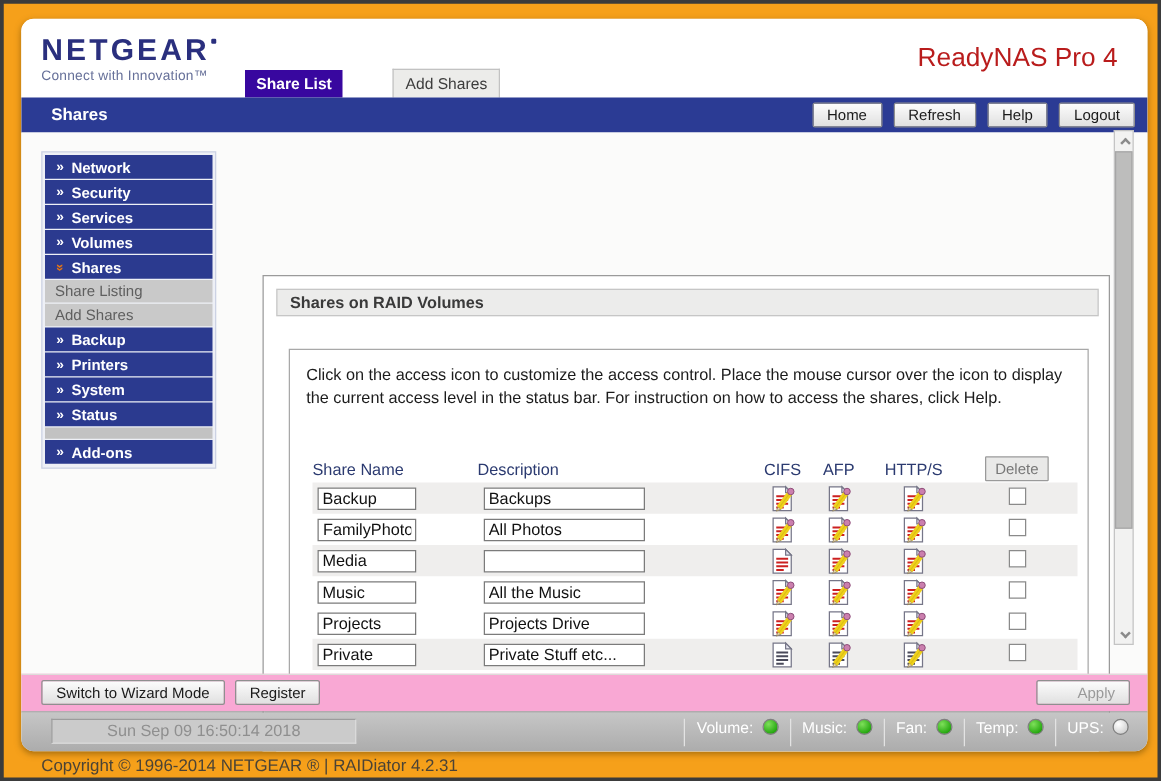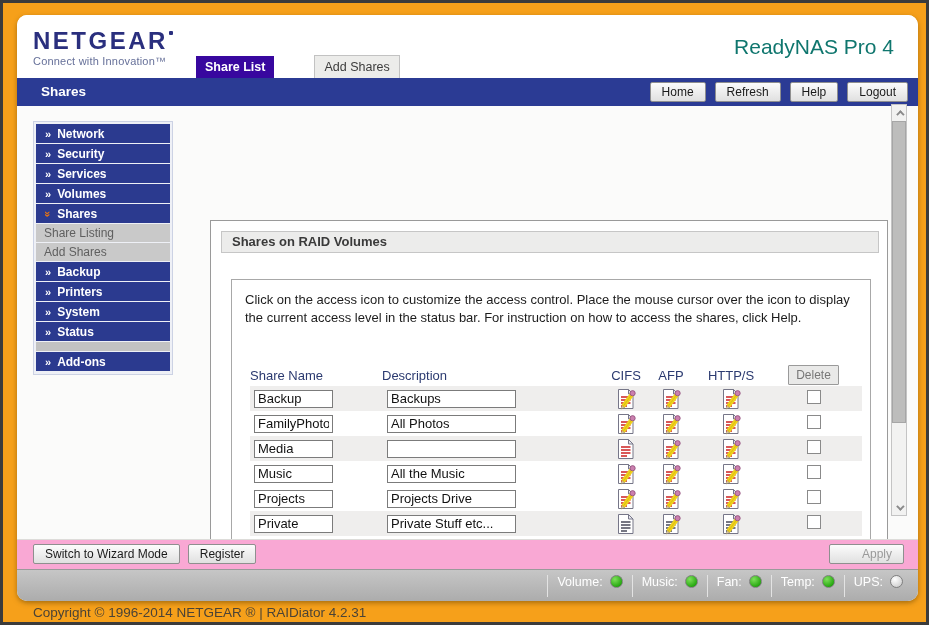--- a/index.html
+++ b/index.html
@@ -14,21 +14,21 @@
           background: #fbfbfa; border-radius: 10px; overflow: hidden;
           box-shadow: 0 2px 5px rgba(90,60,0,.5); }
 
   
   .masthead { position: relative; height: 63px; background: #ffffff; }
   .logo-block { position: absolute; left: 16px; top: 13px; }
   .logo-text { font-size: 24px; font-weight: bold; letter-spacing: 2.5px; color: #2A2F7E; line-height: 26px; }
   .logo-reg { display: inline-block; width: 4px; height: 4px; background: #2A2F7E; border-radius: 1px;
               vertical-align: top; margin-top: 3px; margin-left: 1px; }
   .tagline { font-size: 11px; color: #667099; margin-top: 1px; letter-spacing: .2px; }
-  .product-title { position: absolute; right: 24px; top: 20px; font-size: 21px; color: #0f766e; }
+  .product-title { position: absolute; right: 24px; top: 20px; font-size: 21px; color: #b91c1c; }
 
   .tabs { position: absolute; left: 179px; bottom: 0; display: flex; align-items: flex-end; gap: 40px; }
   .tab { font-size: 12.5px; padding: 4px 9px; cursor: default; }
   .tab.active { background: #38079F; color: #fff; font-weight: bold; }
   .tab.inactive { background: #ECECEA; color: #3c3c3c; border: 1px solid #c2c2c2; border-bottom: none; }
 
   
   .topbar { position: relative; height: 28px; background: #2B3B94; }
   .topbar-title { color: #fff; font-weight: bold; font-size: 13.5px; line-height: 28px; padding-left: 24px; }
   .topbar-buttons { position: absolute; right: 10px; top: 4px; display: flex; gap: 9px; }
@@ -552,20 +552,21 @@
 
     <div class="actionbar">
       <div class="action-left">
         <button class="btn">Switch to Wizard Mode</button>
         <button class="btn">Register</button>
       </div>
       <button class="btn disabled apply-btn">Apply</button>
     </div>
 
     <div class="statusbar">
+      <div class="datebox">Sun Sep 09  16:50:14 2018</div>
       <div class="indicators">
           <div class="indicator">
             <span>Volume:</span>
             <span class="led green"></span>
           </div>
           <div class="indicator">
             <span>Music:</span>
             <span class="led green"></span>
           </div>
           <div class="indicator">

